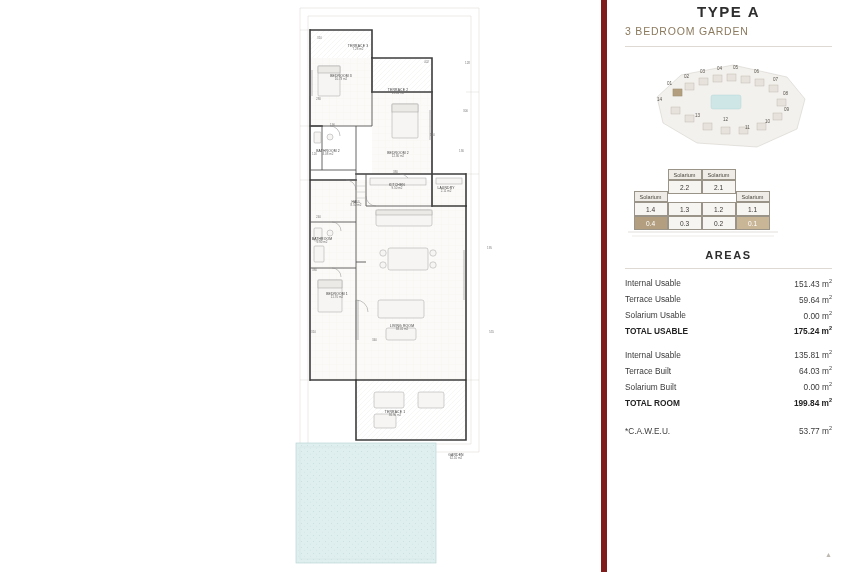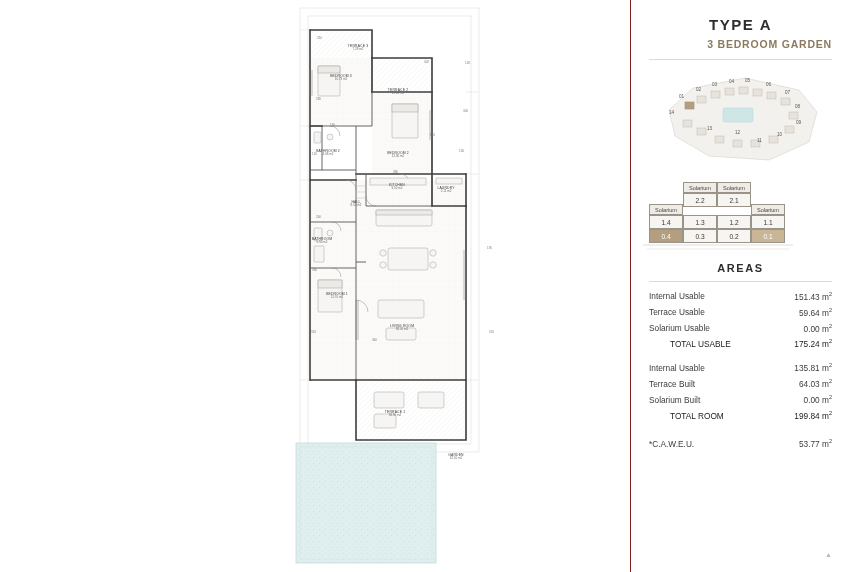--- a/index.html
+++ b/index.html
@@ -22,33 +22,33 @@
   .scalebar .bar { display:flex; height:6px; width:140px; border:0.7px solid #222; }
   .scalebar .bar span { flex:1; }
   .scalebar .bar span:nth-child(odd) { background:#111; }
   .scalebar .bar span:nth-child(even) { background:#fff; }
   .scalebar .ticks { position:relative; height:12px; width:200px; font-size:6.5px; color:#222; }
   .scalebar .ticks span { position:absolute; top:2px; }
   .scalebar .escale { margin-top:6px; font-size:8px; font-weight:bold; letter-spacing:0.3px; text-align:center; width:140px; }
 
   
   .right-panel {
-    position:absolute; right:0; top:0; width:220px; height:572px;
+    position:absolute; right:0; top:0; width:249px; height:572px;
     background:#ffffff;
-    border-left:1px solid #7f1d1d;
-    padding:14px 18px 10px 18px;
+    border-left:6px solid #7f1d1d;
+    padding:1px 18px 10px 18px;
   }
   .divider-vert { position:absolute; left:630px; top:0; width:1px; height:572px; background:#e3e1dd; }
 
   .title-type {
     text-align:center; font-size:15px; letter-spacing:1.6px; font-weight:bold;
     color:#2e2e2e; margin-top:2px;
   }
   .title-sub {
-    text-align:right; font-size:10.5px; letter-spacing:0.8px; font-weight:bold;
+    text-align:left; font-size:10.5px; letter-spacing:0.8px; font-weight:normal;
     color:#8c7a5e; margin-top:5px;
   }
   .rule { height:1px; background:#ded9d2; margin:9px 0 4px 0; }
 
   
   .sitemap { position:relative; width:184px; height:112px; margin:2px auto 0 auto; }
 
   
   .stack-wrap { position:relative; width:190px; height:72px; margin:6px auto 0 auto; }
   .stack-cell {
@@ -63,21 +63,21 @@
   
   .areas-title {
     text-align:center; font-size:11px; letter-spacing:1.6px; font-weight:bold;
     margin-top:8px; color:#2e2e2e;
   }
   .areas-rule { height:1px; background:#ded9d2; margin:7px 0 6px 0; }
   .area-row {
     display:flex; justify-content:space-between; align-items:baseline;
     font-size:8.3px; padding:2.6px 0; color:#3b3b3b;gap:12px;
   }
-  .area-row.total { font-weight:normal; color:#222;margin-left:21px; }
+  .area-row.total { font-weight:bold; color:#222; }
   .area-row .val { font-variant-numeric:tabular-nums; }
   .area-gap { height:8px; }
   .sup { font-size:5.5px; vertical-align:super; }
 
   .caw-row { margin-top:12px; }
 
   .footer-mark {
     position:absolute; right:18px; bottom:14px; font-size:7px; color:#bdb8b0;
   }
 

